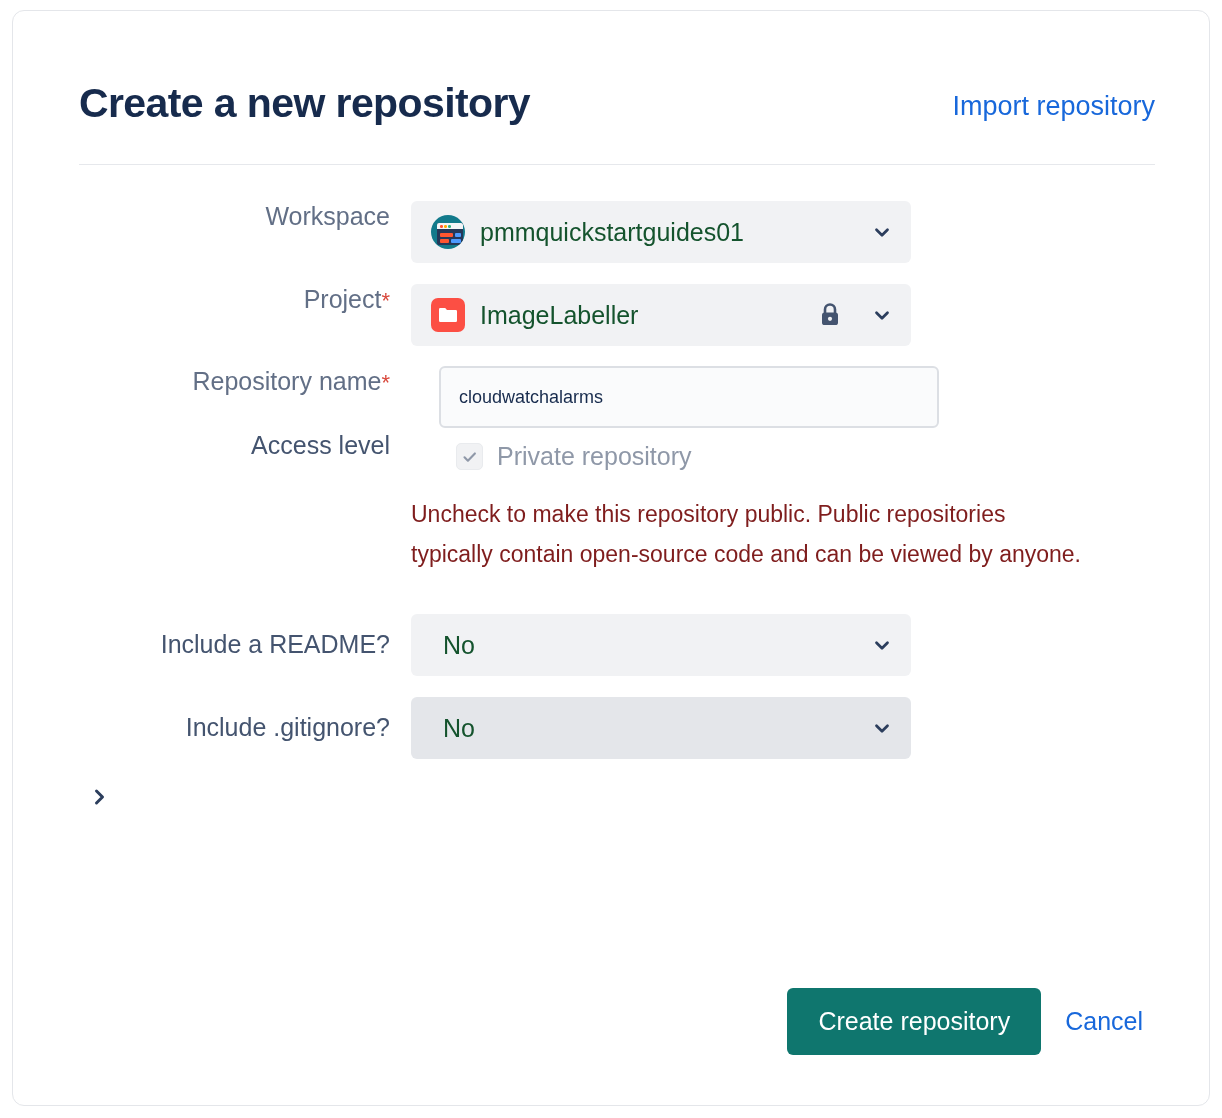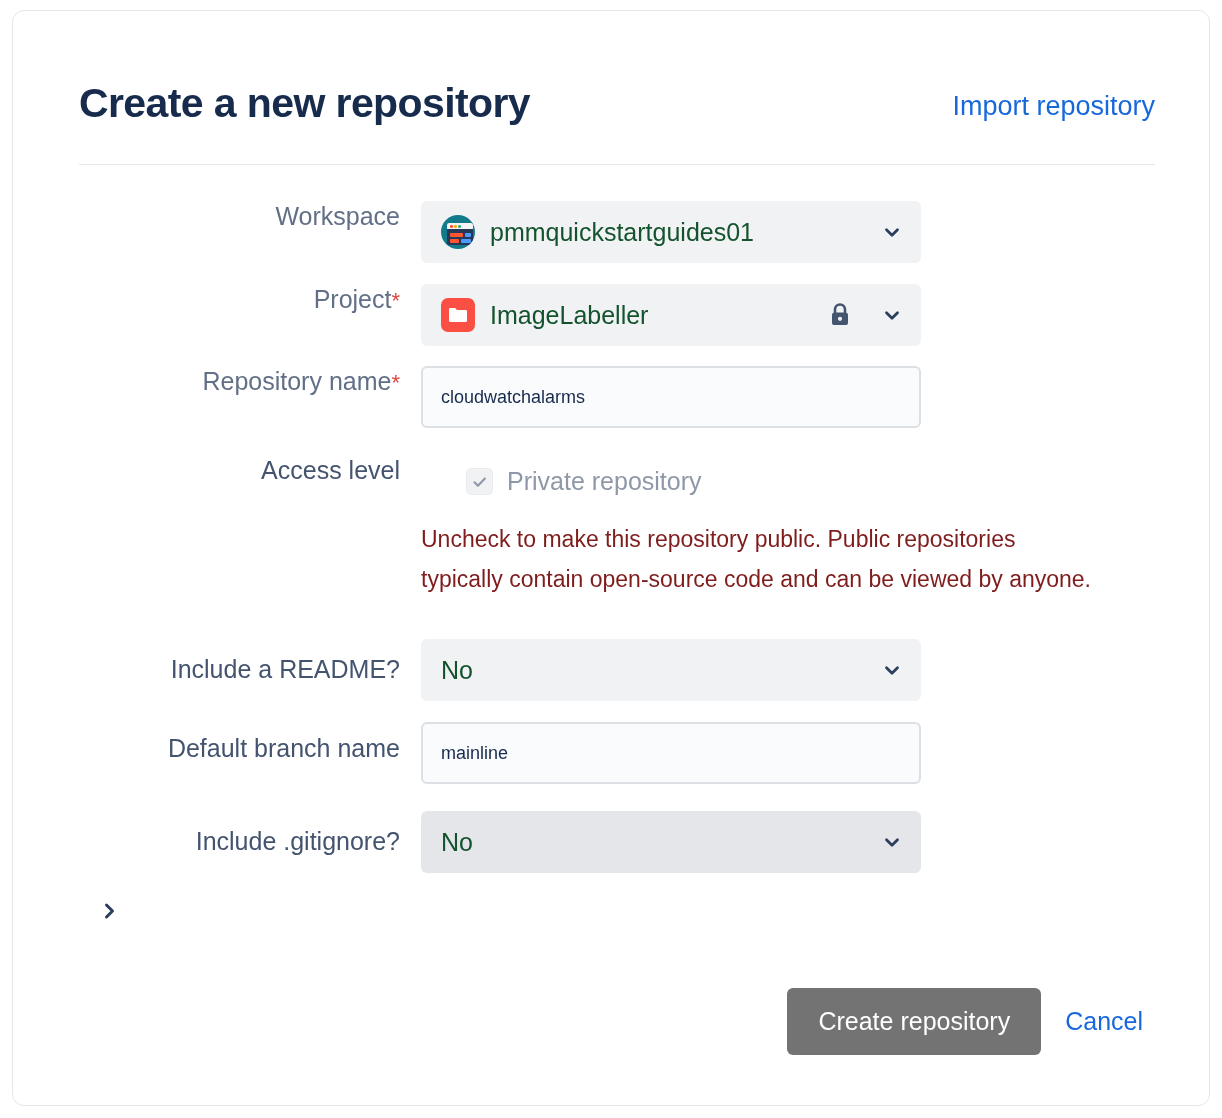--- a/index.html
+++ b/index.html
@@ -44,21 +44,21 @@
     font-size: 27px;
     color: #1868db;
     line-height: 1;
     margin-top: 22px;
     cursor: pointer;
   }
 
   
   .form {
     position: absolute;
-    left: 76px; top: 190px;
+    left: 66px; top: 190px;
     width: 1076px;
   }
   .row {
     display: flex;
     align-items: flex-start;
     margin-bottom: 0;
   }
   .label-col {
     width: 332px;
     flex: 0 0 332px;
@@ -86,21 +86,21 @@
   }
   .select.wide { width: 500px; }
   .select .val {
     font-size: 25px;
     color: #14532d;
     flex: 1 1 auto;
     white-space: nowrap;
     overflow: hidden;
   }
   .select.hover-bg { background: #e4e6ea; }
-  .select.plain { padding-left: 20px; }
+  .select.plain { padding-left: 32px; }
 
   .avatar {
     width: 34px; height: 34px;
     border-radius: 50%;
     background: #127a8b;
     margin-right: 15px;
     flex: 0 0 34px;
     position: relative;
     overflow: hidden;
   }
@@ -214,21 +214,21 @@
   }
 
   
   .footer {
     position: absolute;
     right: 66px; top: 977px;
     display: flex;
     align-items: center;
   }
   .btn-primary {
-    background: #737373;
+    background: #0f766e;
     color: #ffffff;
     font-size: 25px;
     border: none;
     border-radius: 6px;
     height: 67px;
     padding: 0 31px;
     cursor: pointer;
     font-family: "Liberation Sans", sans-serif;
   }
   .btn-link {
@@ -296,21 +296,21 @@
           </span>
           <span class="chev">
             <svg width="22" height="22" viewBox="0 0 24 24">
                 <path d="M6 9.5l6 6 6-6" fill="none" stroke="#2c3e5d" stroke-width="3" stroke-linecap="round" stroke-linejoin="round"></path>
               </svg>
           </span>
         </div>
       </div>
     </div>
 
-    <div class="row" style="margin-bottom:25px;">
+    <div class="row" style="gap:28px;">
       <div class="label-col">
         <span>Repository name</span><span class="req">*</span>
       </div>
       <div class="field-col">
         <div class="input" placeholder="">cloudwatchalarms</div>
       </div>
     </div>
 
     <div class="row" style="margin-bottom:40px;">
       <div class="label-col dark" style="padding-top:2px;">Access level</div>
@@ -334,26 +334,20 @@
           <span class="val">No</span>
           <span class="chev">
             <svg width="22" height="22" viewBox="0 0 24 24">
                 <path d="M6 9.5l6 6 6-6" fill="none" stroke="#2c3e5d" stroke-width="3" stroke-linecap="round" stroke-linejoin="round"></path>
               </svg>
           </span>
         </div>
       </div>
     </div>
 
-    <div class="row" style="margin-bottom:27px;">
-      <div class="label-col dark" style="padding-top:11px; width:332px;">Default branch name</div>
-      <div class="field-col">
-        <div class="input" placeholder="">mainline</div>
-      </div>
-    </div>
 
     <div class="row" style="margin-bottom:28px;">
       <div class="label-col dark" style="padding-top:15px;">Include .gitignore?</div>
       <div class="field-col">
         <div class="select plain hover-bg">
           <span class="val">No</span>
           <span class="chev">
             <svg width="22" height="22" viewBox="0 0 24 24">
                 <path d="M6 9.5l6 6 6-6" fill="none" stroke="#2c3e5d" stroke-width="3" stroke-linecap="round" stroke-linejoin="round"></path>
               </svg>

